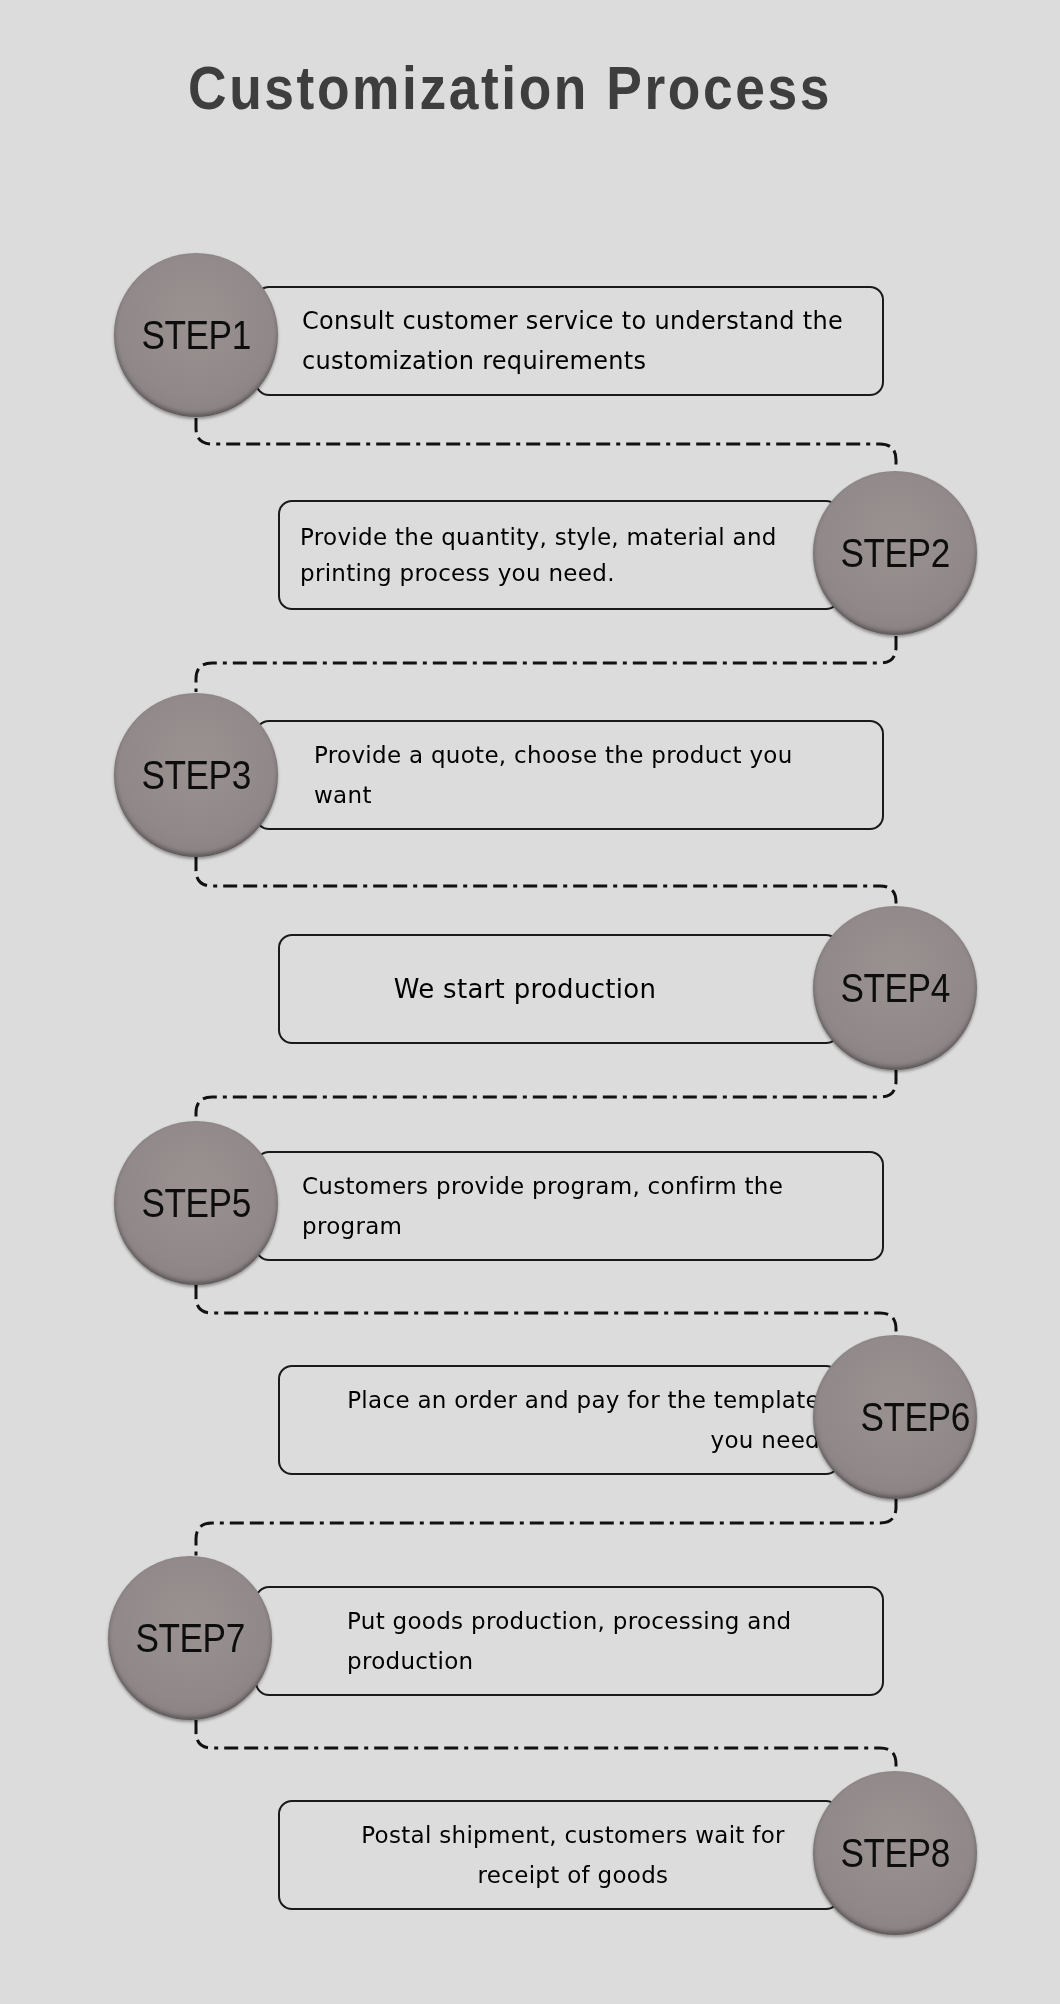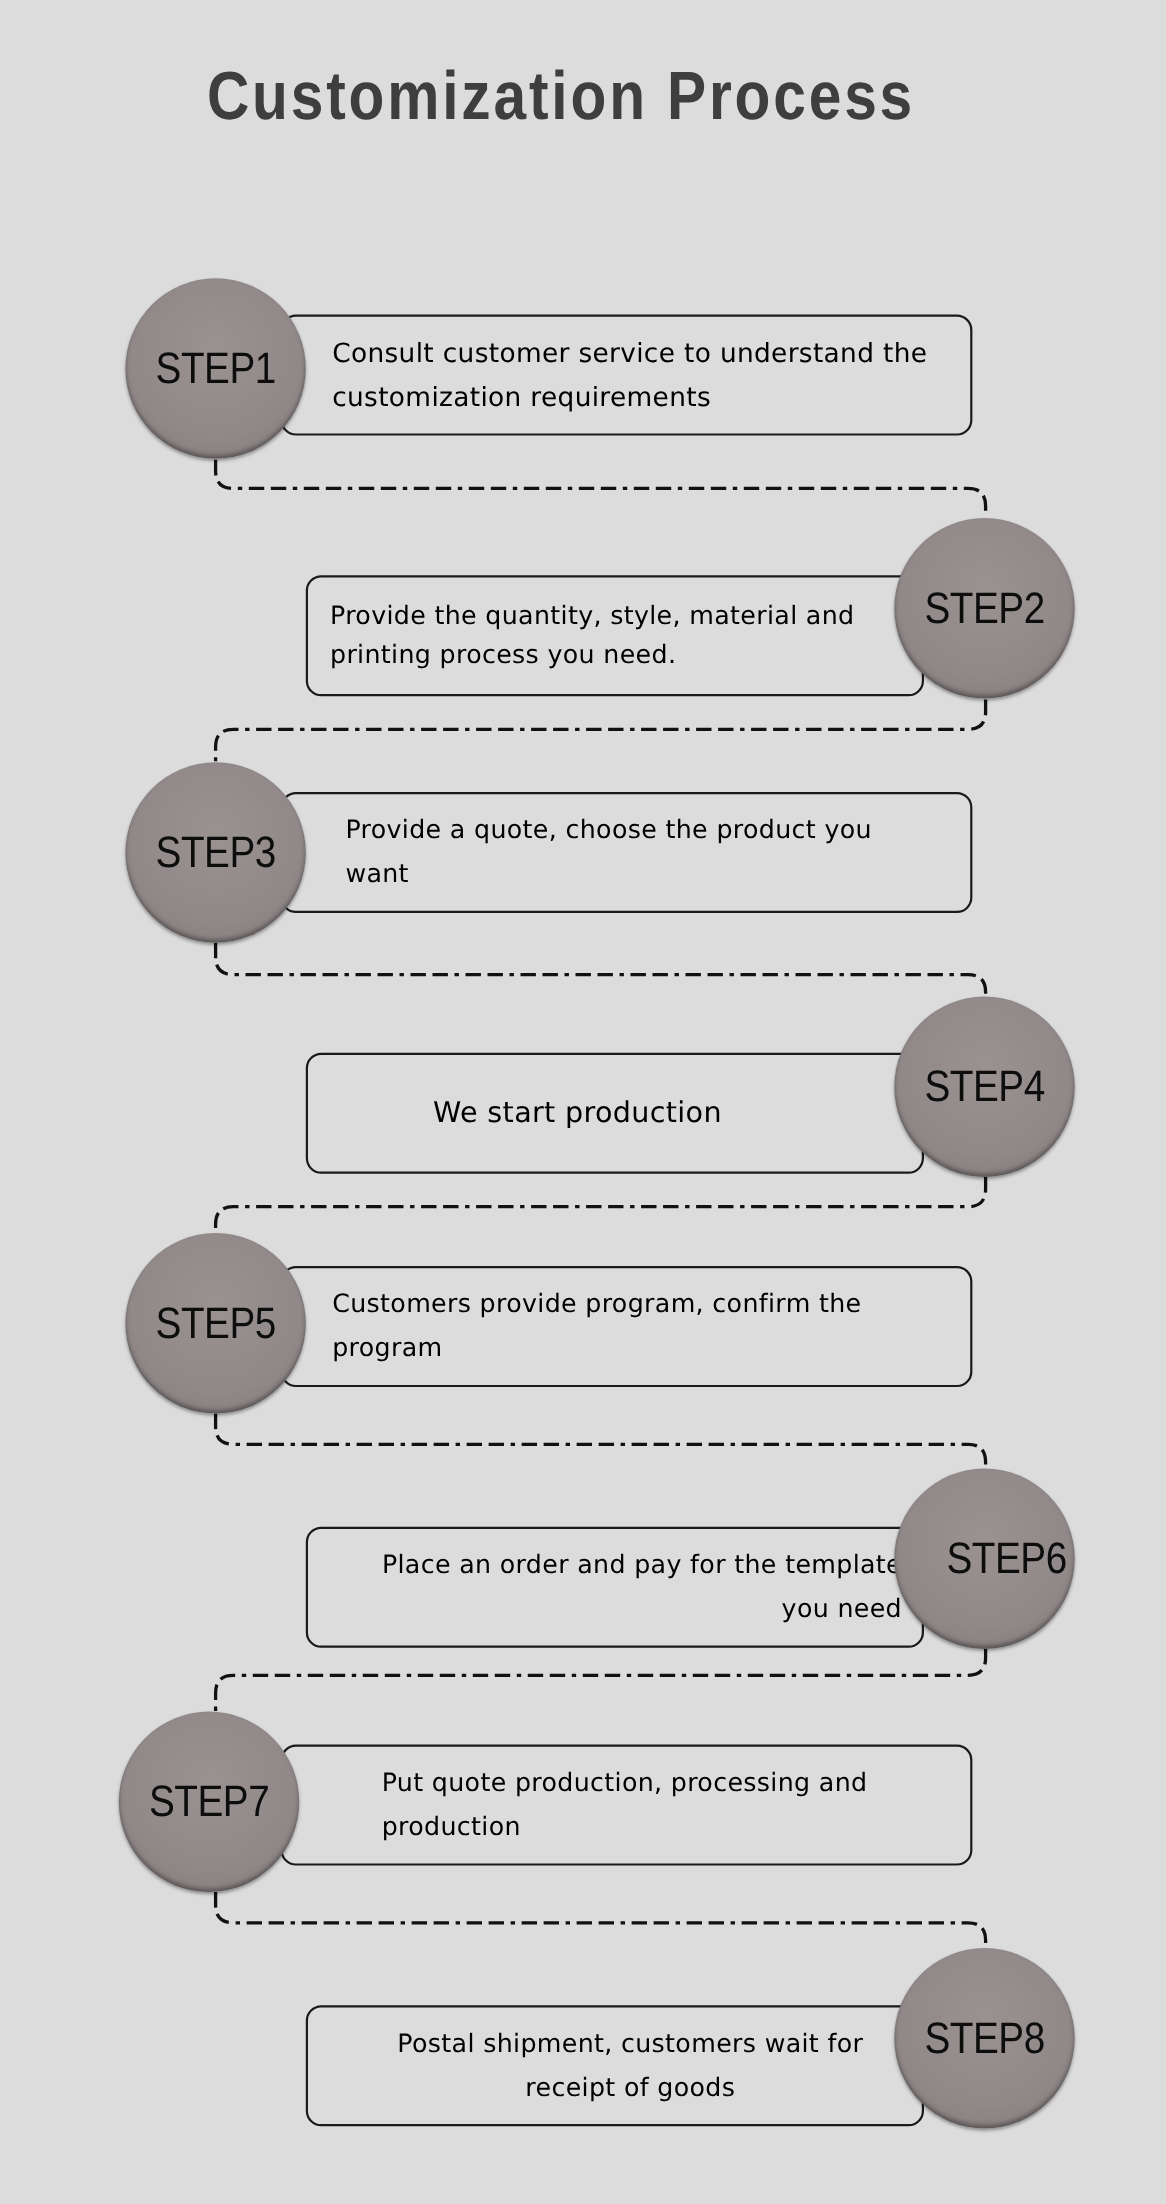--- a/index.html
+++ b/index.html
@@ -30,21 +30,21 @@
     display: flex; align-items: center;
   }
   .box .txt {
     font-family: "DejaVu Sans", sans-serif;
     font-size: 24px;
     line-height: 40px;
     color: #000000;
     letter-spacing: 0.3px;
   }
   .box.left { left: 255px; width: 629px; height: 110px; padding-left: 45px; }
-  .box.right { left: 278px; width: 562px; height: 110px; padding-left: 20px; margin-top: 23px; }
+  .box.right { left: 278px; width: 562px; height: 110px; padding-left: 20px; }
   .circle {
     position: absolute;
     width: 164px; height: 164px;
     border-radius: 50%;
     background: radial-gradient(circle at 50% 40%, #9a9191 0%, #918989 60%, #857d7d 90%, #6e6868 100%);
     box-shadow: inset 0 -3px 4px rgba(0,0,0,0.35), 0 2px 3px rgba(0,0,0,0.35);
     display: flex; align-items: center; justify-content: center;
   }
   .circle .lbl {
     font-family: "Liberation Sans", sans-serif;
@@ -107,21 +107,21 @@
 </div>
 
 <div class="box right" style="top:1365px; padding-left:30px;">
   <span class="txt" style="width:510px; font-size:23px;text-align:right;">Place an order and pay for the template you need</span>
 </div>
 <div class="circle" style="left:813px; top:1335px;justify-content:flex-end;">
   <span class="lbl">STEP6</span>
 </div>
 
 <div class="box left" style="top:1586px; padding-left:90px;">
-  <span class="txt" style="width:470px; font-size:23px;">Put quote production, processing and production</span>
+  <span class="txt" style="width:470px; font-size:23px;">Put goods production, processing and production</span>
 </div>
 <div class="circle" style="left:108px; top:1556px;">
   <span class="lbl">STEP7</span>
 </div>
 
 <div class="box right" style="top:1800px; padding-left:58px;">
   <span class="txt" style="width:470px; font-size:23px;text-align:center;">Postal shipment, customers wait for receipt of goods</span>
 </div>
 <div class="circle" style="left:813px; top:1771px;">
   <span class="lbl">STEP8</span>

